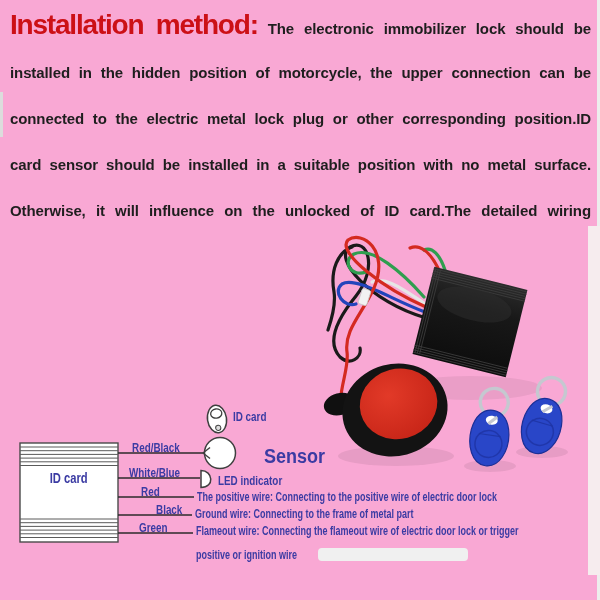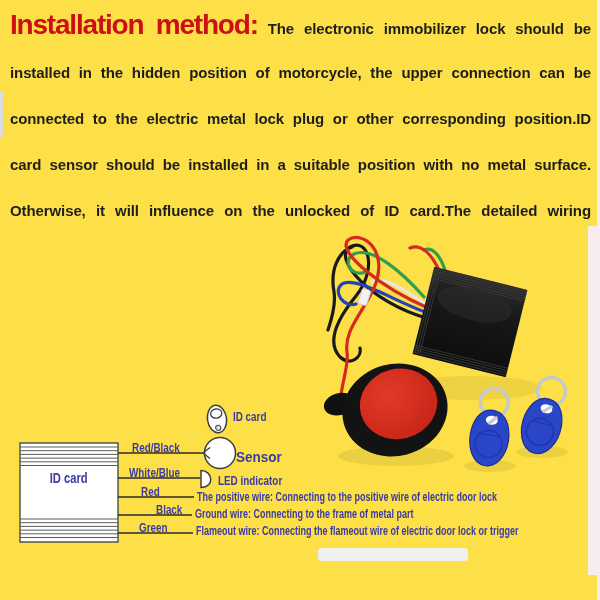--- a/index.html
+++ b/index.html
@@ -1,39 +1,39 @@
 <!DOCTYPE html>
 <html><head>
 <meta charset="utf-8">
 <style>
   html,body { margin:0; padding:0; background:#ffffff; }
   #canvas {
     position:relative; width:600px; height:600px; overflow:hidden;
-    background:#fde047;
+    background:#f9a8d4;
     font-family:"Liberation Sans","DejaVu Sans",sans-serif;
   }
   
   .pline {
     position:absolute; left:10px; width:581px;
     font-size:15px; font-weight:600; color:#1e1e1e;
     letter-spacing:-0.1px; line-height:24px;
     text-align:justify; text-align-last:justify;
   }
   .pline.first { line-height:34px; }
   .pline.last  { text-align-last:left; }
   .big-title {
     font-size:28px; font-weight:700; color:#cc1016; letter-spacing:-1.2px;
   }
   
   .dlabel {
     position:absolute; color:#3b3ba3; font-weight:700; font-size:13px;
     white-space:nowrap; line-height:13px;
   }
   .dlabel > span { display:inline-block; transform:scaleX(.76); transform-origin:0 50%; }
-  .sensor-big { font-size:15px; }
+  .sensor-big { font-size:20px;margin-left:28px; }
   .sensor-big > span { transform:scaleX(.9); }
   .desc { font-size:12.5px; line-height:13px; }
   .desc > span { transform:scaleX(.72); }
   .boxlabel {
     position:absolute; left:20px; width:98px; text-align:center;
     color:#3b3ba3; font-weight:700; font-size:14px; line-height:16px; white-space:nowrap;
   }
   .boxlabel > span { display:inline-block; transform:scaleX(.8); transform-origin:50% 50%; }
   svg { position:absolute; left:0; top:0; }
 </style>
@@ -176,14 +176,15 @@
   <div class="dlabel" style="left:156px; top:503px"><span>Black</span></div>
   <div class="dlabel" style="left:139px; top:521px"><span>Green</span></div>
 
   <div class="dlabel" style="left:233px; top:410px"><span>ID card</span></div>
   <div class="dlabel sensor-big" style="left:236px; top:450px"><span>Sensor</span></div>
   <div class="dlabel" style="left:218px; top:474px"><span>LED indicator</span></div>
 
   <div class="dlabel desc" style="left:197px; top:491px"><span>The positive wire: Connecting to the positive wire of electric door lock</span></div>
   <div class="dlabel desc" style="left:195px; top:508px"><span>Ground wire: Connecting to the frame of metal part</span></div>
   <div class="dlabel desc" style="left:196px; top:525px"><span>Flameout wire: Connecting the flameout wire of electric door lock or trigger</span></div>
+  <div class="dlabel desc" style="left:196px; top:549px"><span>positive or ignition wire</span></div>
 
 </div>
 
 </body></html>

